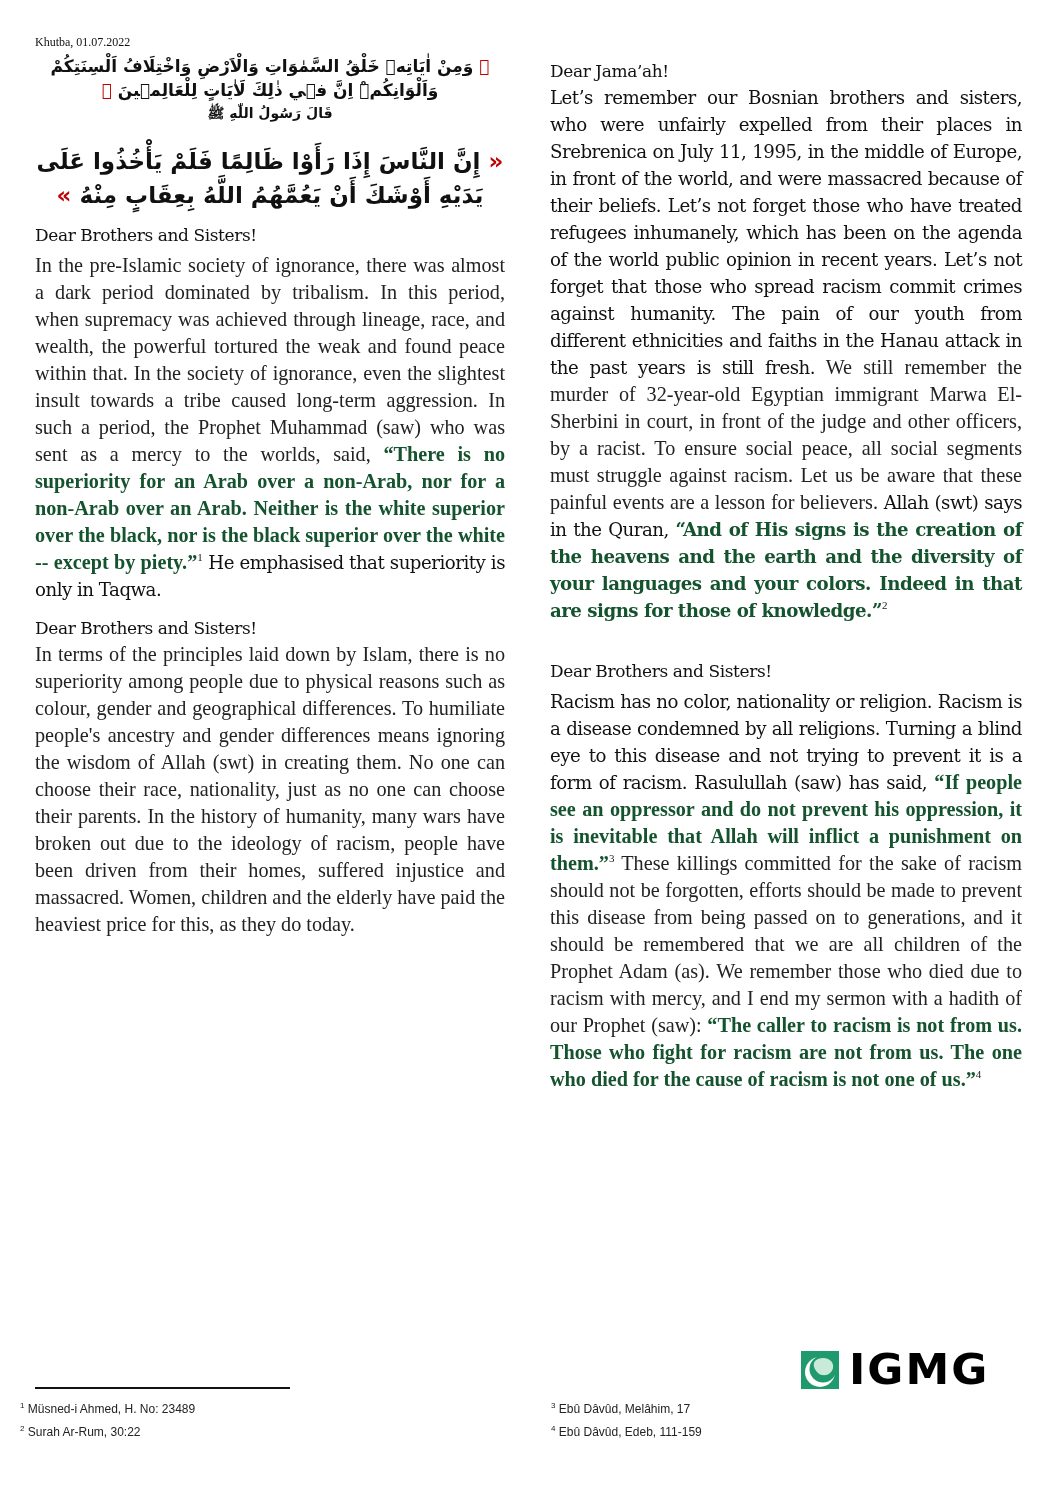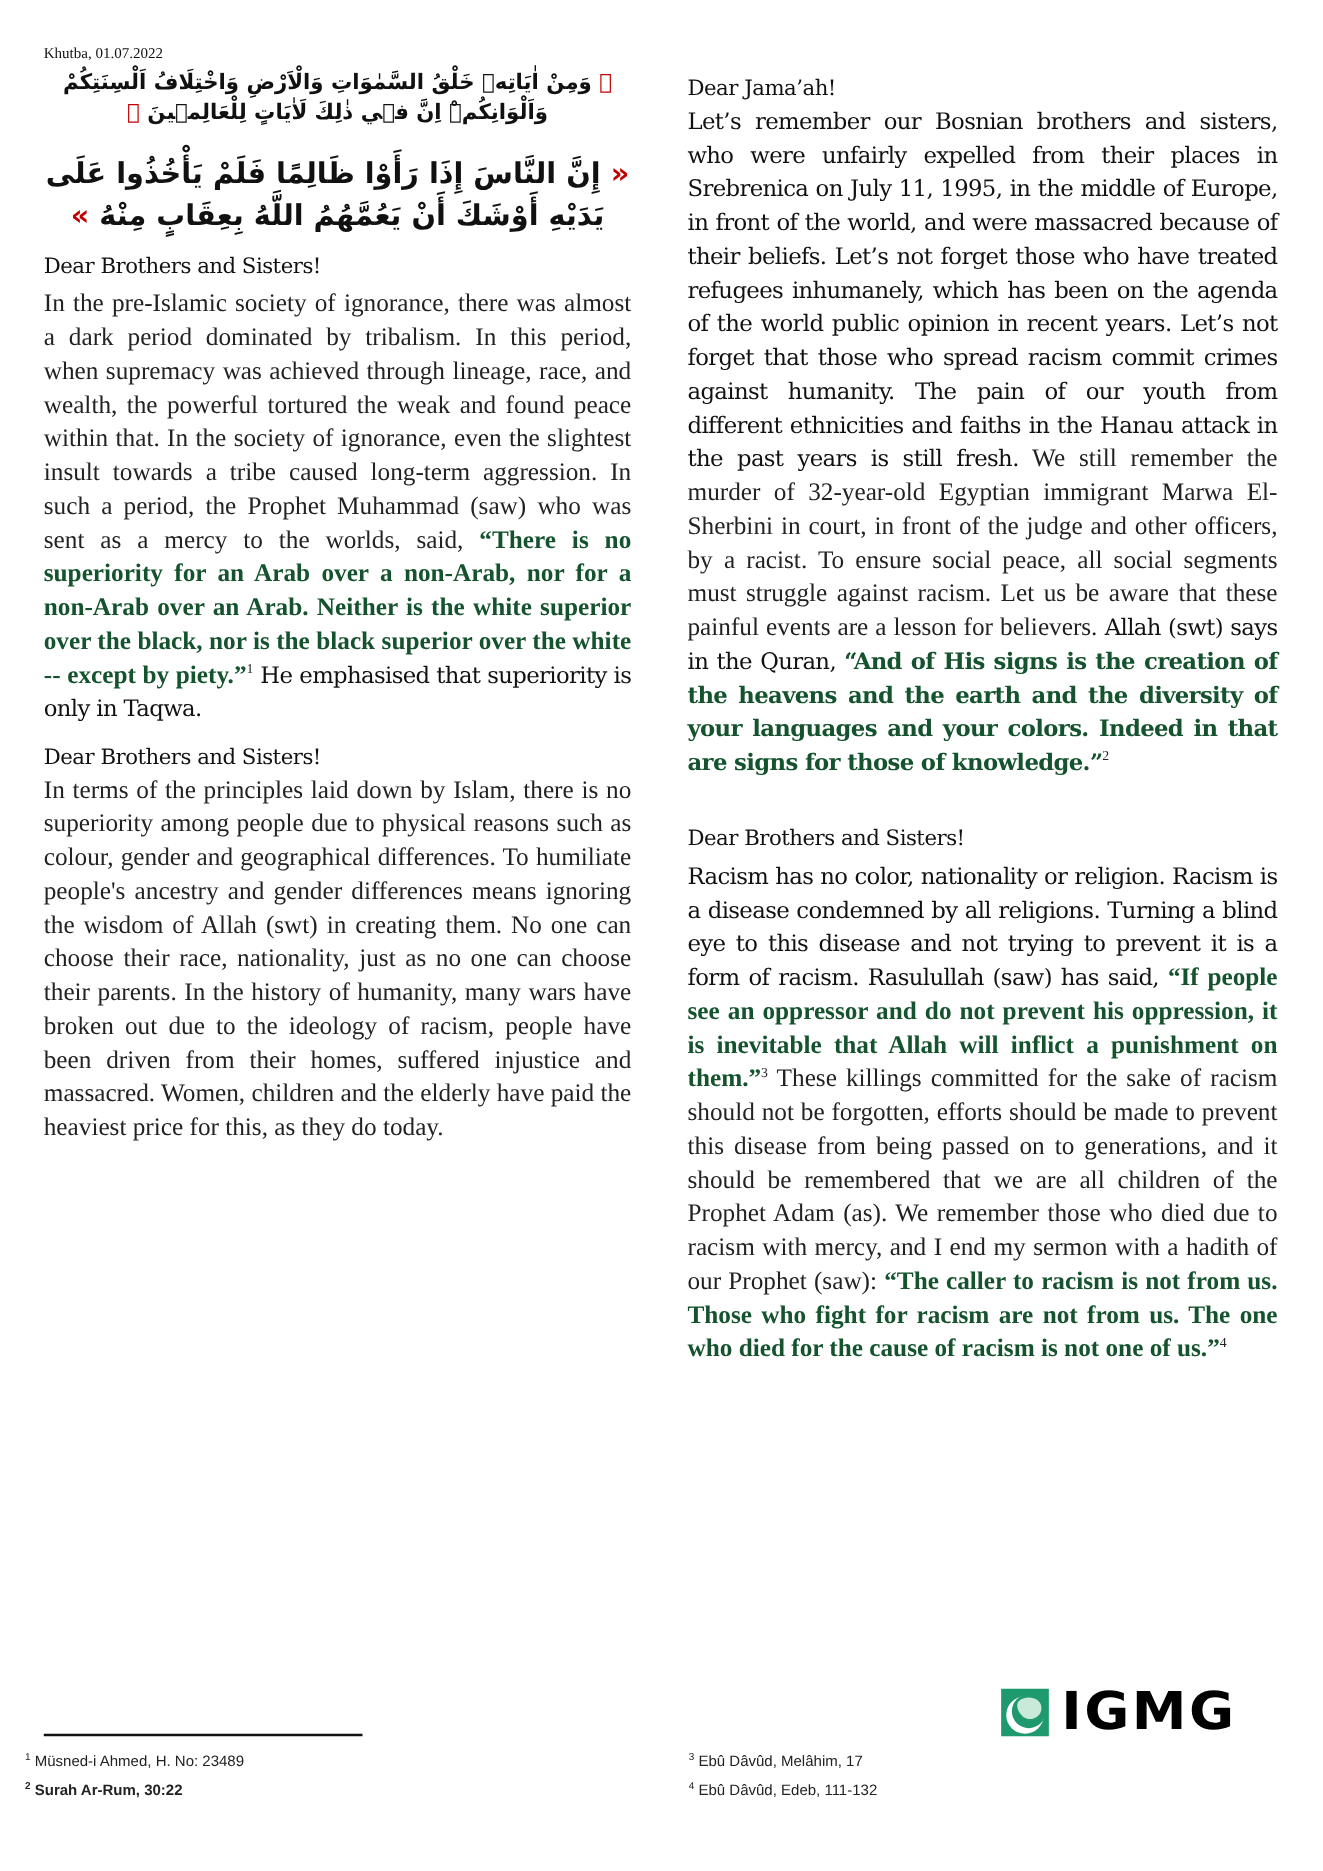--- a/index.html
+++ b/index.html
@@ -32,20 +32,21 @@
 <body>
 
 <div class="col" id="col-left">
   <p class="meta">Khutba, 01.07.2022</p>
 
   <p class="arabic ayah">
     <span class="bracket">﴾</span>
     <span>وَمِنْ اٰيَاتِه۪ خَلْقُ السَّمٰوَاتِ وَالْاَرْضِ وَاخْتِلَافُ اَلْسِنَتِكُمْ وَاَلْوَانِكُمْۜ اِنَّ ف۪ي ذٰلِكَ لَاٰيَاتٍ لِلْعَالِم۪ينَ</span>
     <span class="bracket">﴿</span>
   </p>
+  <p class="arabic attrib">قَالَ رَسُولُ اللّٰهِ ﷺ</p>
   <p class="arabic hadith-ar">
     <span class="bracket">«</span>
     <span>إِنَّ النَّاسَ إِذَا رَأَوْا ظَالِمًا فَلَمْ يَأْخُذُوا عَلَى يَدَيْهِ أَوْشَكَ أَنْ يَعُمَّهُمُ اللَّهُ بِعِقَابٍ مِنْهُ</span>
     <span class="bracket">»</span>
   </p>
 
   <h2 class="greeting" style="margin-top:12px;">Dear Brothers and Sisters!</h2>
   <p class="body" style="margin-top:6px;">
     <span>In the pre-Islamic society of ignorance, there was almost a dark period dominated by tribalism. In this period, when supremacy was achieved through lineage, race, and wealth, the powerful tortured the weak and found peace within that. In the society of ignorance, even the slightest insult towards a tribe caused long-term aggression. In such a period, the Prophet Muhammad (saw) who was sent as a mercy to the worlds, said, </span><b>“There is no superiority for an Arab over a non-Arab, nor for a non-Arab over an Arab. Neither is the white superior over the black, nor is the black superior over the white -- except by piety.”</b><sup>1</sup><span class="alt"> He emphasised that superiority is only in Taqwa.</span>
   </p>
@@ -74,18 +75,18 @@
       <circle cx="22" cy="18" r="13.5" fill="#1e9a6e"></circle>
       <path d="M14 10 C18 6, 26 6, 30 10 C33 13, 33 19, 29 22 C26 25, 20 25, 17 22 C14 19, 11 14, 14 10 Z" fill="#c9ead9"></path>
     </svg>
   </div>
   <span class="logo-text">IGMG</span>
 </div>
 
 <div class="footrule"></div>
 <div class="footnotes" id="fn-left">
   <div><sup>1</sup><span> Müsned-i Ahmed, H. No: 23489</span></div>
-  <div style="font-weight:bold;"><sup>2</sup><span> Surah Ar-Rum, 30:22</span></div>
+  <div style="font-weight:normal;"><sup>2</sup><span> Surah Ar-Rum, 30:22</span></div>
 </div>
 <div class="footnotes" id="fn-right">
   <div><sup>3</sup><span> Ebû Dâvûd, Melâhim, 17</span></div>
-  <div><sup>4</sup><span> Ebû Dâvûd, Edeb, 111-132</span></div>
+  <div><sup>4</sup><span> Ebû Dâvûd, Edeb, 111-159</span></div>
 </div>
 
 </body></html>

